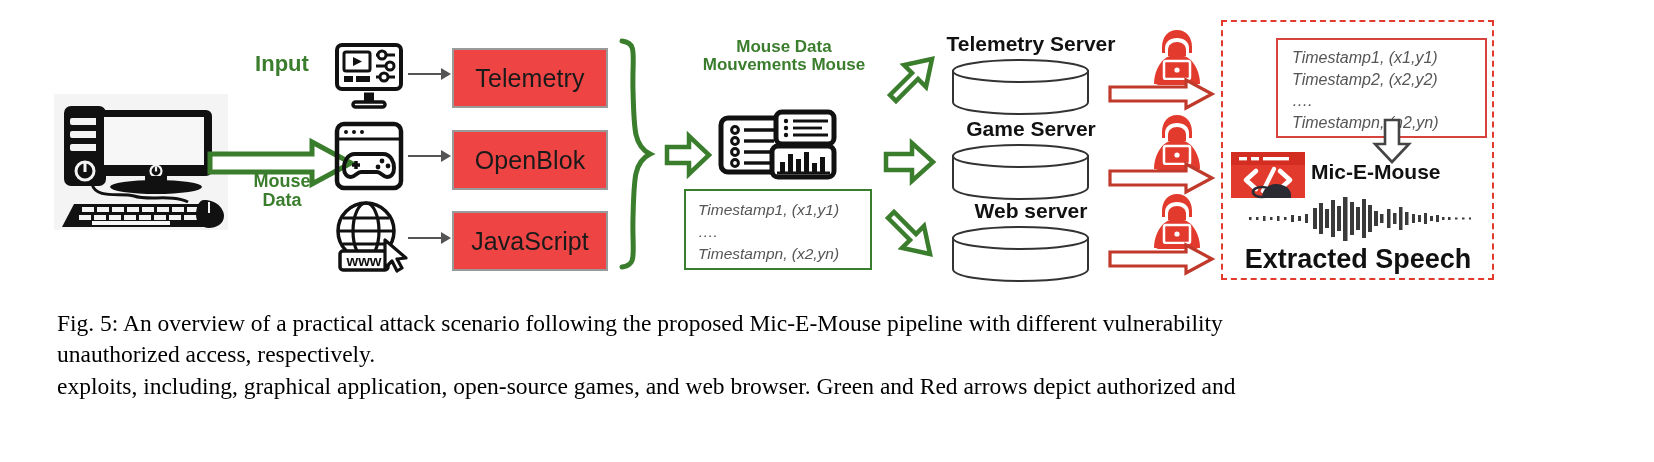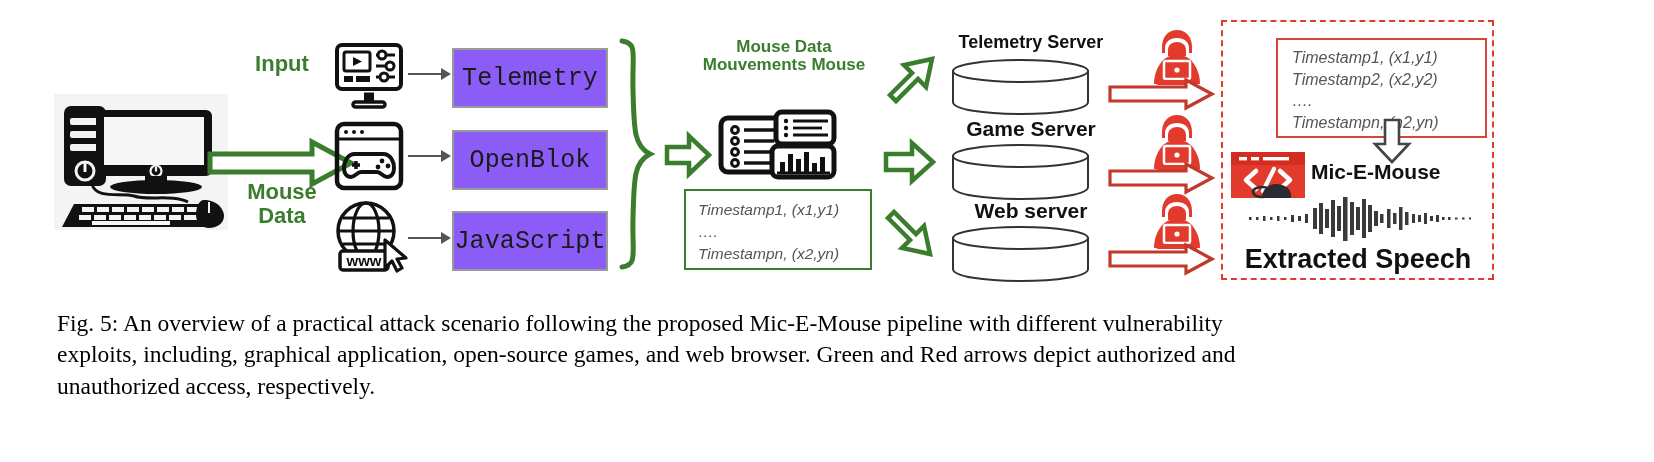--- a/index.html
+++ b/index.html
@@ -15,23 +15,23 @@
   
   .green-bold{
     font-family:"Liberation Sans", sans-serif;
     font-weight:bold;color:#3a7d2c;text-align:center;line-height:1.08;
   }
   .blk-bold{
     font-family:"Liberation Sans", sans-serif;
     font-weight:bold;color:#111;text-align:center;white-space:nowrap;
   }
   .appbox{
-    border:2.5px solid #9a9a9a;background:#8b5cf6;
+    border:2.5px solid #9a9a9a;background:#ef4444;
     display:flex;align-items:center;justify-content:center;
-    font-family:Liberation Mono, monospace;
+    font-family:Liberation Sans, sans-serif;
     font-size:25px;color:#1a1a1a;letter-spacing:.1px;
   }
   .logbox{
     border:2px solid #3a7d2c;background:#fff;
     font-style:italic;font-size:15.5px;color:#555;
     line-height:1.42;padding:8px 10px 8px 12px;
     font-family:"Liberation Sans", sans-serif;
     box-sizing:border-box;
   }
   .logbox-red{
@@ -109,21 +109,21 @@
   <div class="green-bold abs" style="left:207px;top:52px;width:150px;font-size:22px;">
     <div>Input</div>
   </div>
 
   <div class="abs" style="left:208px;top:138px;">
     <svg width="146" height="50" viewBox="0 0 146 50">
       <path d="M2 16 L104 16 L104 4 L143 25 L104 46 L104 34 L2 34 Z" fill="#ffffff" stroke="#3a7d2c" stroke-width="5" stroke-linejoin="miter"></path>
     </svg>
   </div>
 
-  <div class="green-bold abs" style="left:207px;top:180px;width:150px;font-size:22px;">
+  <div class="green-bold abs" style="left:207px;top:172px;width:150px;font-size:18px;">
     <div>Mouse</div>
     <div>Data</div>
   </div>
 
   <div class="abs" style="left:333px;top:40px;">
     <svg width="72" height="72" viewBox="0 0 72 72">
       <rect x="4" y="5" width="64" height="44" rx="5" fill="none" stroke="#111" stroke-width="4"></rect>
       <rect x="11" y="12" width="26" height="19" rx="2" fill="none" stroke="#111" stroke-width="3"></rect>
       <path d="M20 17 L29 21.5 L20 26 Z" fill="#111"></path>
       <rect x="11" y="36" width="9" height="6" fill="#111"></rect>
@@ -262,21 +262,21 @@
     <svg width="52" height="44" viewBox="0 0 52 44">
       <path d="M2 14 L28 14 L28 3 L49 22 L28 41 L28 30 L2 30 Z" fill="#ffffff" stroke="#3a7d2c" stroke-width="4.5" stroke-linejoin="miter"></path>
     </svg>
   </div>
   <div class="abs" style="left:884px;top:208px;">
     <svg width="54" height="54" viewBox="0 0 54 54">
       <path d="M4 10 L26 32 L18 40 L46 46 L40 18 L32 26 L10 4 Z" fill="#ffffff" stroke="#3a7d2c" stroke-width="4.5" stroke-linejoin="miter"></path>
     </svg>
   </div>
 
-  <div class="blk-bold abs" style="left:941px;top:32px;width:180px;font-size:18px;">Telemetry Server</div>
+  <div class="blk-bold abs" style="left:941px;top:32px;width:180px;font-size:21px;">Telemetry Server</div>
   <div class="abs" style="left:950px;top:58px;">
     <svg width="142" height="58" viewBox="0 0 142 58">
       <path d="M3 13 L3 44 C3 51.5, 34 56, 70.5 56 C107 56, 138 51.5, 138 44 L138 13 Z" fill="#fff" stroke="#333" stroke-width="2"></path>
       <ellipse cx="70.5" cy="13" rx="67.5" ry="11" fill="#fff" stroke="#333" stroke-width="2"></ellipse>
     </svg>
   </div>
 
   <div class="blk-bold abs" style="left:941px;top:117px;width:180px;font-size:21px;">Game Server</div>
   <div class="abs" style="left:950px;top:143px;">
     <svg width="142" height="58" viewBox="0 0 142 58">
@@ -416,15 +416,15 @@
       </g>
     </svg>
   </div>
 
   <div class="blk-bold abs" style="left:1233px;top:244px;width:250px;font-size:27px;">Extracted Speech</div>
 
 </div>
 
 <div class="caption">
   <span>Fig. 5: An overview of a practical attack scenario following the proposed Mic-E-Mouse pipeline with different vulnerability</span>
+  <span>unauthorized access, respectively.</span>
   <span>exploits, including, graphical application, open-source games, and web browser. Green and Red arrows depict authorized and</span>
-  <span>unauthorized access, respectively.</span>
 </div>
 
 </body></html>

